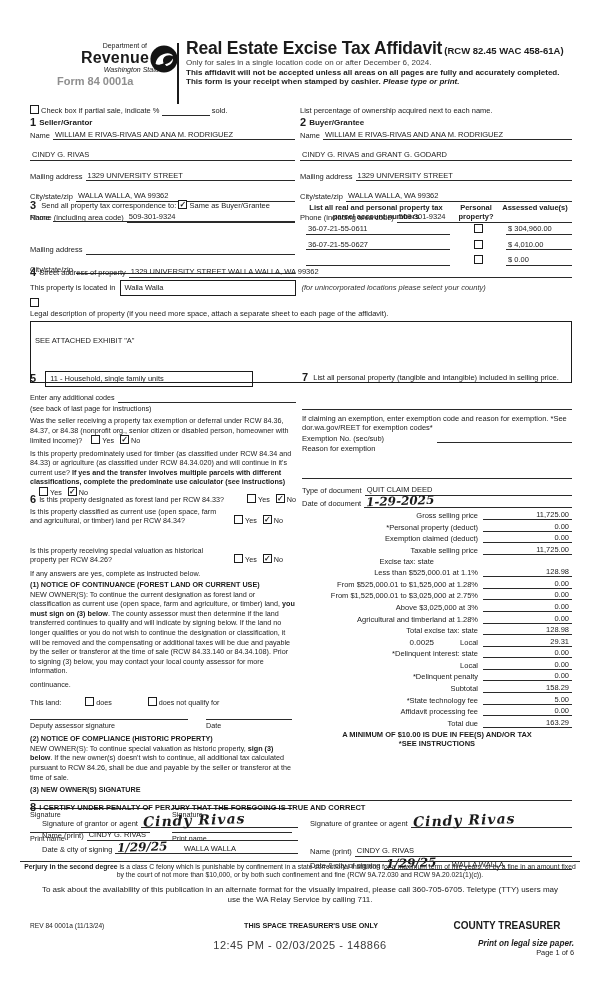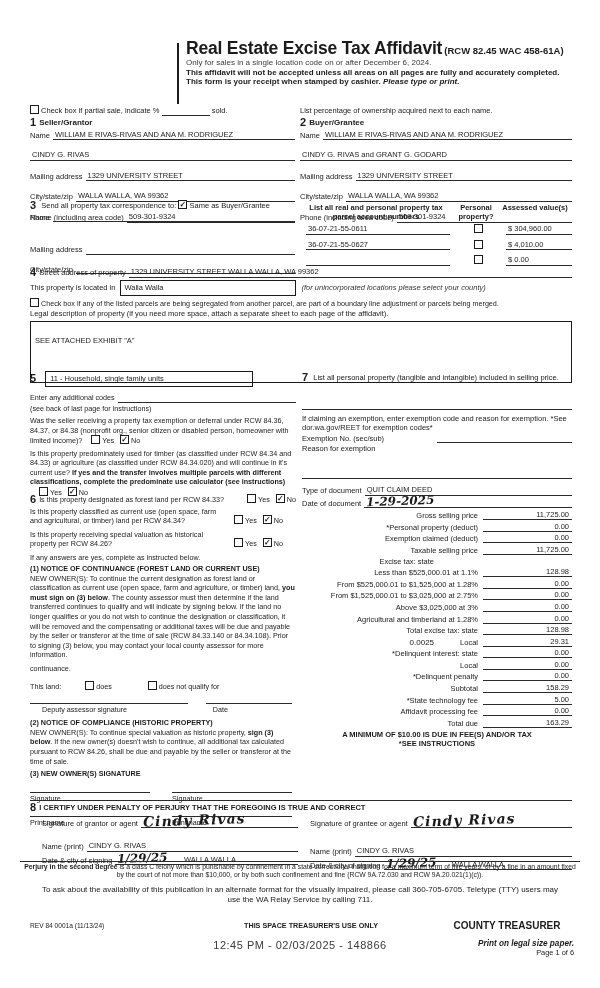--- a/index.html
+++ b/index.html
@@ -40,20 +40,35 @@
   .box{border:1px solid #1b1b1b;}
   .sec6{font-size:7.2px;line-height:9.55px;}
   .sigline{border-bottom:1px solid #2a2a2a;height:10px;}
   .smallcap{font-size:6.8px;line-height:8.4px;}
 </style>
 </head>
 <body>
 
 <div class="page">
 
+  <div class="abs logo" style="left:53px;top:42px;">
+    <div style="position:relative;">
+      <div class="l1">Department of</div>
+      <div class="l2">Revenue</div>
+      <div class="l3">Washington State</div>
+      <span class="logomark">
+        <svg viewBox="0 0 32 32" width="30" height="30">
+          <circle cx="16" cy="16" r="14.5" fill="#141414"></circle>
+          <path d="M7 21 C9 10, 23 7, 25.5 13 C20 10.5, 13 13.5, 15.5 20.5 C11.5 22.5, 8.5 22.5, 7 21 Z" fill="#fff"></path>
+          <path d="M17 21.5 C21 21, 24 18.5, 25.5 15.5 C26 19.5, 22.5 23, 18.5 23.4 Z" fill="#fff"></path>
+        </svg>
+      </span>
+    </div>
+    <div class="l4">Form 84 0001a</div>
+  </div>
 
   <div class="abs vline" style="left:177px;top:43px;height:61px;"></div>
 
   <div class="abs" style="left:186px;top:39px;width:390px;">
     <div>
       <span class="title">Real Estate Excise Tax Affidavit</span>
       <span class="rcw">(RCW 82.45 WAC 458-61A)</span>
     </div>
     <div class="sub" style="color:#3c3c3c;">Only for sales in a single location code on or after December 6, 2024.</div>
     <div class="sub b">This affidavit will not be accepted unless all areas on all pages are fully and accurately completed.</div>
@@ -168,21 +183,20 @@
       <span class="lab">Street address of property</span>
       <span class="uv">1329 UNIVERSITY STREET WALLA WALLA, WA  99362</span>
     </div>
     <div style="display:flex;align-items:center;margin-bottom:2px;">
       <span>This property is located in</span>
       <span class="box" style="width:168px;height:12px;margin:0 5px;padding:1px 3px;line-height:11px;">Walla Walla</span>
       <span class="it" style="color:#333;">(for unincorporated locations please select your county)</span>
     </div>
     <div style="margin-bottom:1px;font-size:7.2px;">
       <span class="cb"></span>
-      <span>Check box if any of the listed parcels are being segregated from another parcel, are part of a boundary line adjustment or parcels being merged.</span>
     </div>
     <div style="margin-bottom:2px;">Legal description of property (if you need more space, attach a separate sheet to each page of the affidavit).</div>
     <div class="box" style="height:46px;padding:14px 4px 0 4px;">
       <span>SEE ATTACHED EXHIBIT "A"</span>
     </div>
   </div>
 
   <div class="abs sec6" style="left:30px;top:371px;width:266px;">
     <div style="display:flex;align-items:center;margin-bottom:6px;">
       <span class="num">5</span>
@@ -301,21 +315,21 @@
       </div>
     <div class="b" style="text-align:center;margin-top:2px;line-height:9px;">A MINIMUM OF $10.00 IS DUE IN FEE(S) AND/OR TAX</div>
     <div class="b" style="text-align:center;line-height:9px;">*SEE INSTRUCTIONS</div>
   </div>
 
   <div class="abs sec6" style="left:30px;top:494px;width:266px;">
     <div class="qrow" style="margin-bottom:2px;">
       <span class="qt"><span class="num">6</span><span>Is this property designated as forest land per RCW 84.33?</span></span>
       <span class="yn"><span class="cb"></span><span>Yes</span><span class="cb">✓</span><span>No</span></span>
     </div>
-    <div class="qrow" style="margin-bottom:4px;">
+    <div class="qrow" style="margin-bottom:20px;">
       <span class="qt" style="max-width:195px;">Is this property classified as current use (open space, farm and agricultural, or timber) land per RCW 84.34?</span>
       <span class="yn"><span class="cb"></span><span>Yes</span><span class="cb">✓</span><span>No</span></span>
     </div>
     <div class="qrow" style="margin-bottom:4px;">
       <span class="qt" style="max-width:195px;">Is this property receiving special valuation as historical property per RCW 84.26?</span>
       <span class="yn"><span class="cb"></span><span>Yes</span><span class="cb">✓</span><span>No</span></span>
     </div>
     <div style="margin-bottom:2px;">If any answers are yes, complete as instructed below.</div>
     <div class="b">(1) NOTICE OF CONTINUANCE (FOREST LAND OR CURRENT USE)</div>
     <div style="margin-bottom:4px;"><span>NEW OWNER(S): To continue the current designation as forest land or classification as current use (open space, farm and agriculture, or timber) land, </span><b>you must sign on (3) below</b><span>. The county assessor must then determine if the land transferred continues to qualify and will indicate by signing below. If the land no longer qualifies or you do not wish to continue the designation or classification, it will be removed and the compensating or additional taxes will be due and payable by the seller or transferor at the time of sale (RCW 84.33.140 or 84.34.108). Prior to signing (3) below, you may contact your local county assessor for more information.</span></div>
@@ -325,21 +339,21 @@
       <span class="cb" style="margin-left:22px;"></span>
       <span>does</span>
       <span class="cb" style="margin-left:34px;"></span>
       <span>does not qualify for</span>
     </div>
     <div style="display:flex;gap:18px;margin-bottom:1px;">
       <div class="sigline" style="width:158px;"></div>
       <div class="sigline" style="width:86px;"></div>
     </div>
     <div style="display:flex;gap:18px;margin-bottom:4px;">
-      <div style="width:158px;margin-left:12px;">Deputy assessor signature</div>
+      <div style="width:158px;">Deputy assessor signature</div>
       <div style="width:86px;">Date</div>
     </div>
     <div class="b">(2) NOTICE OF COMPLIANCE (HISTORIC PROPERTY)</div>
     <div style="margin-bottom:3px;"><span>NEW OWNER(S): To continue special valuation as historic property, </span><b>sign (3) below</b><span>. If the new owner(s) doesn't wish to continue, all additional tax calculated pursuant to RCW 84.26, shall be due and payable by the seller or transferor at the time of sale.</span></div>
     <div class="b" style="text-align:left;margin-bottom:3px;">(3) NEW OWNER(S) SIGNATURE</div>
     <div style="display:flex;gap:22px;margin-bottom:1px;">
       <div class="sigline" style="width:120px;"></div>
       <div class="sigline" style="width:120px;"></div>
     </div>
     <div style="display:flex;gap:22px;margin-bottom:3px;">
@@ -353,21 +367,21 @@
     <div style="display:flex;gap:22px;">
       <div style="width:120px;">Print name</div>
       <div style="width:120px;">Print name</div>
     </div>
   </div>
 
   <div class="abs" style="left:30px;top:800px;width:542px;border-top:1px solid #2a2a2a;padding-top:2px;">
     <div style="margin-bottom:3px;"><span class="num">8</span><span class="b" style="font-size:7.5px;">I CERTIFY UNDER PENALTY OF PERJURY THAT THE FOREGOING IS TRUE AND CORRECT</span></div>
     <div style="display:flex;">
       <div style="width:262px;padding-left:12px;">
-        <div class="fld" style="margin-bottom:13px;">
+        <div class="fld" style="margin-bottom:2px;">
             <span class="lab">Signature of grantor or agent</span>
             <span class="uv"><span class="hw hw-sig">Cindy Rivas</span></span>
           </div>
         <div class="fld" style="margin-bottom:2px;">
             <span class="lab">Name (print)</span>
             <span class="uv">CINDY G. RIVAS</span>
           </div>
         <div class="fld">
             <span class="lab">Date &amp; city of signing</span>
             <span class="uv"><span class="hw">1/29/25</span><span style="margin-left:16px;">WALLA WALLA</span></span>

